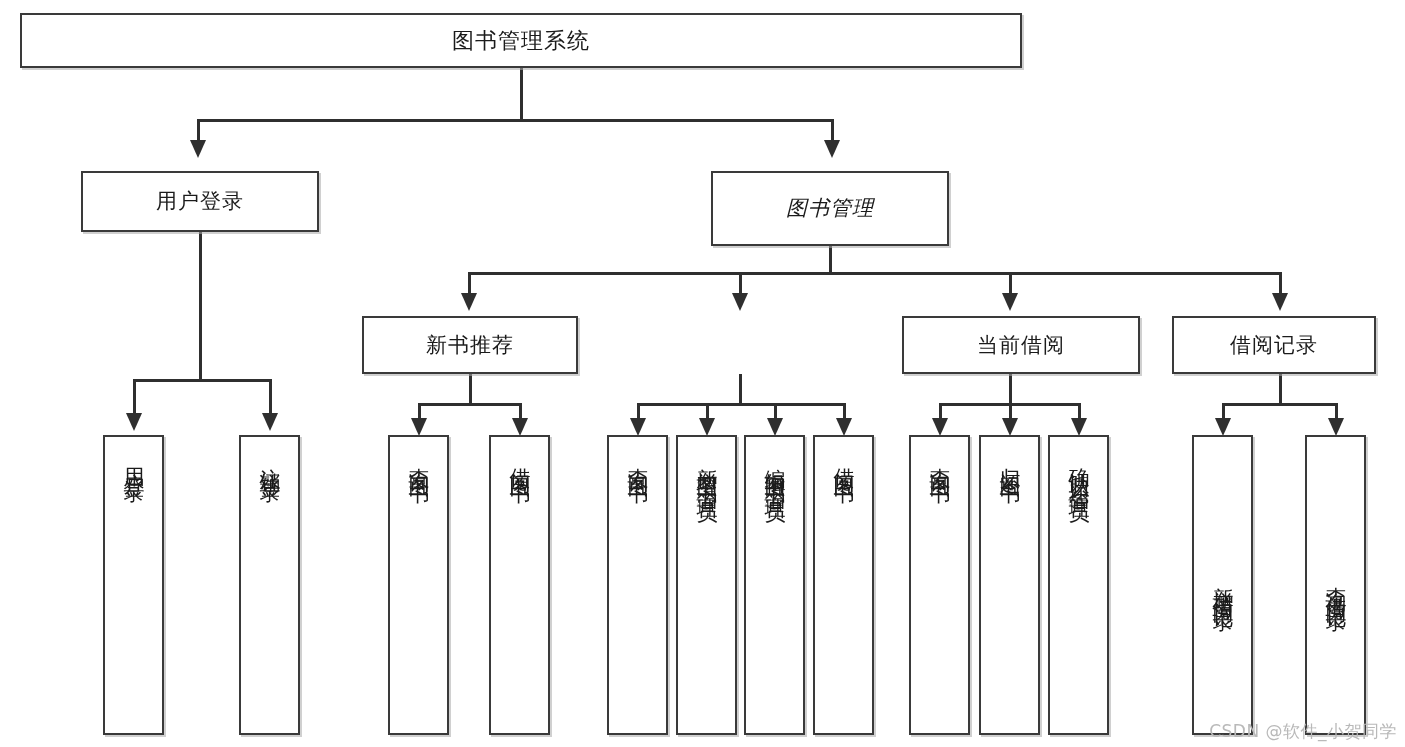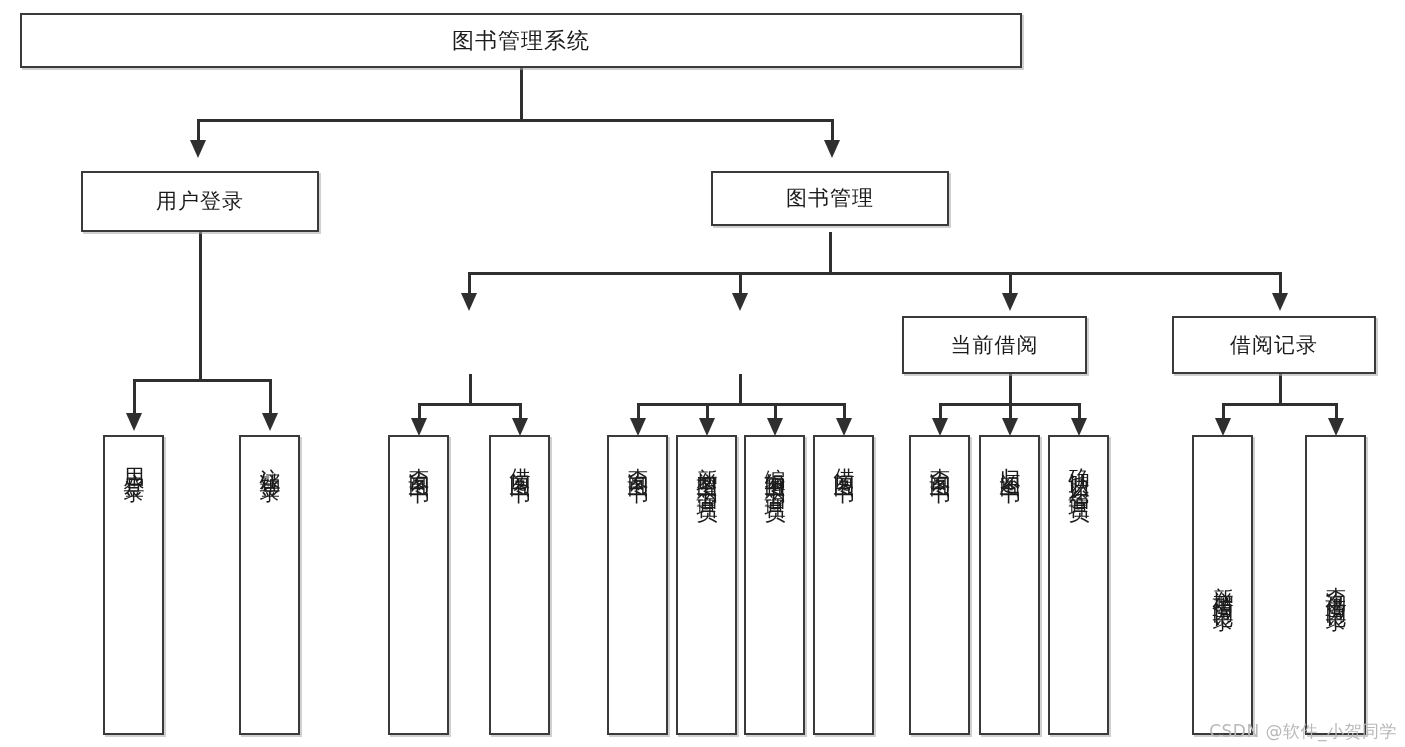--- a/index.html
+++ b/index.html
@@ -99,21 +99,21 @@
   <div class="hline" style="left:197px; top:119px; width:636px;"></div>
   <div class="vline" style="left:197px; top:119px; height:22px;"></div>
   <div class="arrow" style="left:190px; top:140px;"></div>
   <div class="vline" style="left:831px; top:119px; height:22px;"></div>
   <div class="arrow" style="left:824px; top:140px;"></div>
 
   <div class="node" style="left:81px; top:171px; width:238px; height:61px;">
     <span class="label">用户登录</span>
   </div>
 
-  <div class="node" style="left:711px; top:171px; width:238px; height:55px;">
+  <div class="node" style="left:711px; top:171px; width:238px; height:75px;font-style:italic;">
     <span class="label">图书管理</span>
   </div>
 
   <div class="vline" style="left:199px; top:232px; height:148px;"></div>
   <div class="hline" style="left:133px; top:379px; width:137px;"></div>
   <div class="vline" style="left:133px; top:379px; height:35px;"></div>
   <div class="arrow" style="left:126px; top:413px;"></div>
   <div class="vline" style="left:269px; top:379px; height:35px;"></div>
   <div class="arrow" style="left:262px; top:413px;"></div>
 
@@ -121,21 +121,24 @@
   <div class="hline" style="left:468px; top:272px; width:813px;"></div>
   <div class="vline" style="left:468px; top:272px; height:22px;"></div>
   <div class="arrow" style="left:461px; top:293px;"></div>
   <div class="vline" style="left:739px; top:272px; height:22px;"></div>
   <div class="arrow" style="left:732px; top:293px;"></div>
   <div class="vline" style="left:1009px; top:272px; height:22px;"></div>
   <div class="arrow" style="left:1002px; top:293px;"></div>
   <div class="vline" style="left:1279px; top:272px; height:22px;"></div>
   <div class="arrow" style="left:1272px; top:293px;"></div>
 
-  <div class="node" style="left:902px; top:316px; width:185px; height:58px;">
+  <div class="node" style="left:362px; top:316px; width:216px; height:58px;">
+    <span class="label">新书推荐</span>
+  </div>
+  <div class="node" style="left:902px; top:316px; width:238px; height:58px;">
     <span class="label">当前借阅</span>
   </div>
   <div class="node" style="left:1172px; top:316px; width:204px; height:58px;">
     <span class="label">借阅记录</span>
   </div>
 
   <div class="vline" style="left:469px; top:374px; height:30px;"></div>
   <div class="hline" style="left:418px; top:403px; width:103px;"></div>
   <div class="vline" style="left:418px; top:403px; height:16px;"></div>
   <div class="arrow" style="left:411px; top:418px;"></div>

